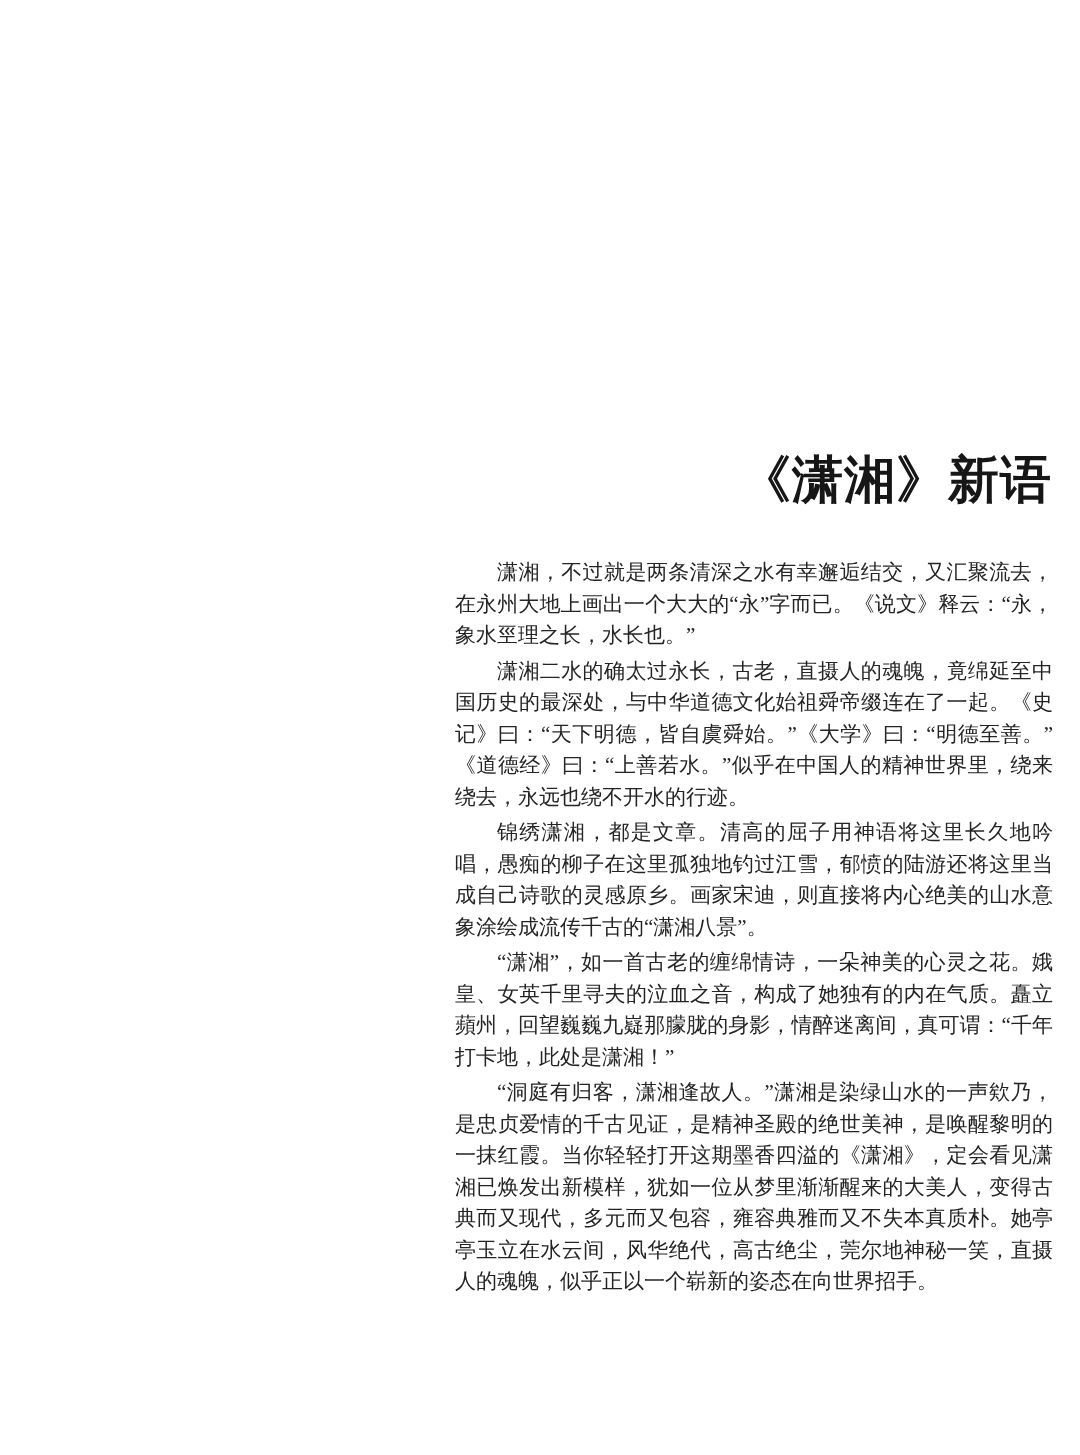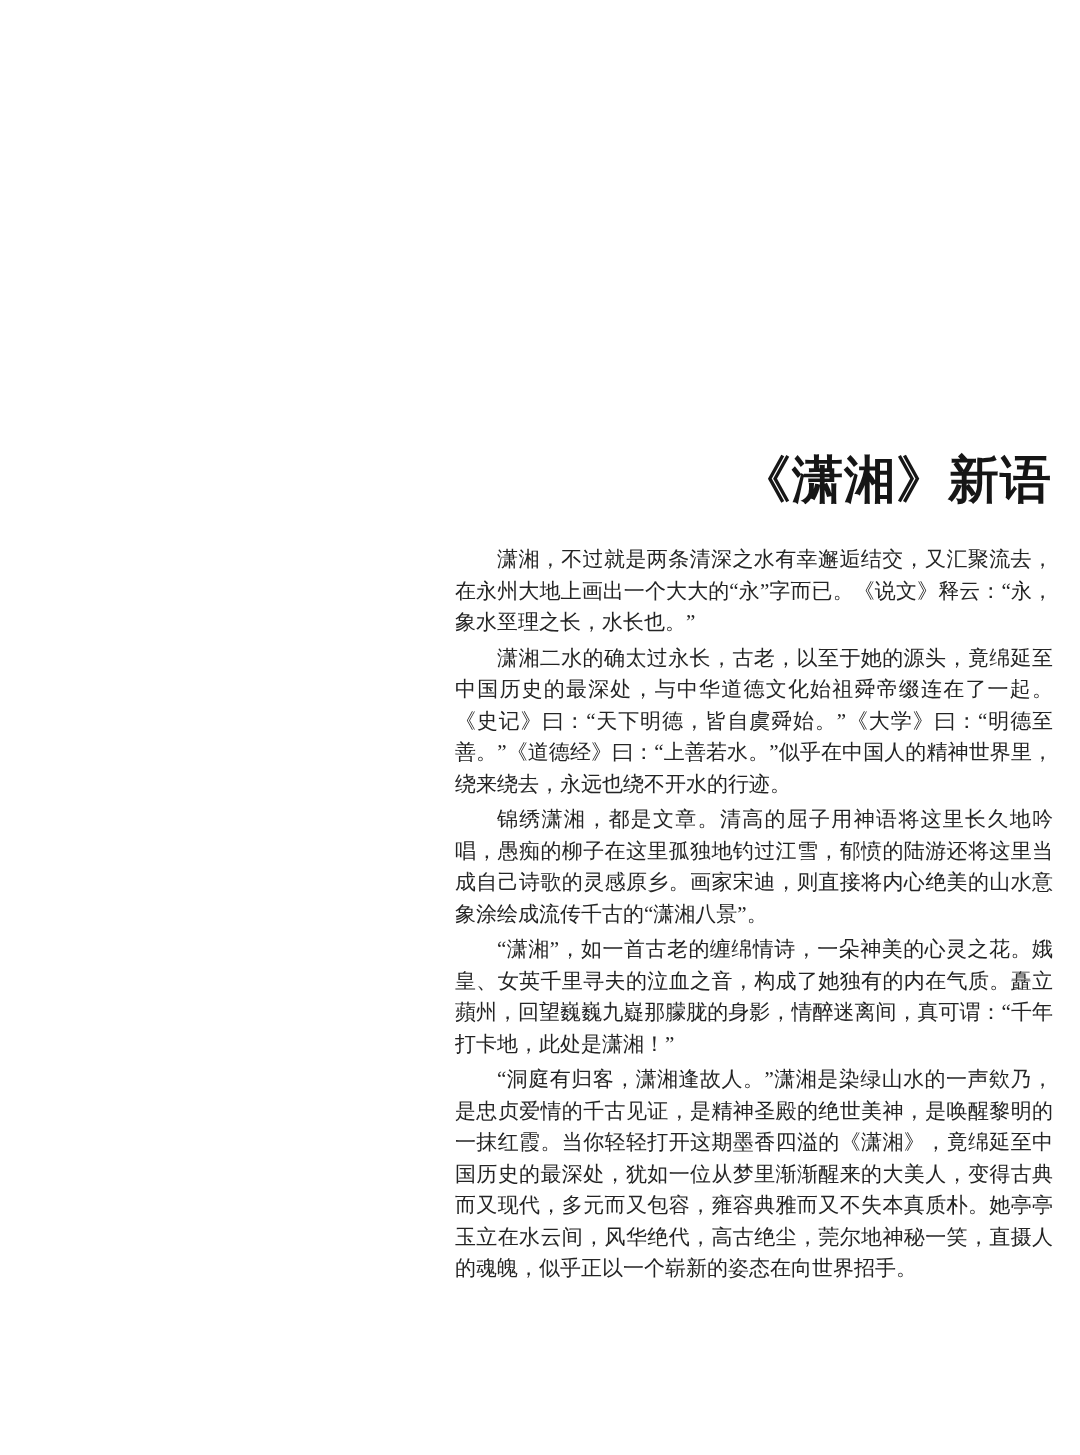--- a/index.html
+++ b/index.html
@@ -32,21 +32,21 @@
     font-size: 51px;
     line-height: 54px;
     color: #161616;
     letter-spacing: 1px;
     white-space: nowrap;
     text-align: right;
   }
   .article-body {
     position: absolute;
     left: 411px;
-    top: 544px;
+    top: 557px;
     width: 598px;
     font-size: 21px;
     line-height: 31.5px;
     color: #242424;
     text-align: justify;
     text-justify: inter-ideograph;
   }
   .article-body p {
     margin: 0 0 4px 0;
     text-indent: 2em;
@@ -54,19 +54,19 @@
 </style>
 </head>
 <body>
 
 <div class="page">
 
   <h1 class="article-title">《潇湘》新语</h1>
 
   <div class="article-body">
     <p>潇湘，不过就是两条清深之水有幸邂逅结交，又汇聚流去，在永州大地上画出一个大大的“永”字而已。《说文》释云：“永，象水巠理之长，水长也。”</p>
-    <p>潇湘二水的确太过永长，古老，以至于她的源头，竟绵延至中国历史的最深处，与中华道德文化始祖舜帝缀连在了一起。《史记》曰：“天下明德，皆自虞舜始。”《大学》曰：“明德至善。”《道德经》曰：“上善若水。”似乎在中国人的精神世界里，绕来绕去，永远也绕不开水的行迹。</p>
+    <p>潇湘二水的确太过永长，古老，直摄人的魂魄，竟绵延至中国历史的最深处，与中华道德文化始祖舜帝缀连在了一起。《史记》曰：“天下明德，皆自虞舜始。”《大学》曰：“明德至善。”《道德经》曰：“上善若水。”似乎在中国人的精神世界里，绕来绕去，永远也绕不开水的行迹。</p>
     <p>锦绣潇湘，都是文章。清高的屈子用神语将这里长久地吟唱，愚痴的柳子在这里孤独地钓过江雪，郁愤的陆游还将这里当成自己诗歌的灵感原乡。画家宋迪，则直接将内心绝美的山水意象涂绘成流传千古的“潇湘八景”。</p>
     <p>“潇湘”，如一首古老的缠绵情诗，一朵神美的心灵之花。娥皇、女英千里寻夫的泣血之音，构成了她独有的内在气质。矗立蘋州，回望巍巍九嶷那朦胧的身影，情醉迷离间，真可谓：“千年打卡地，此处是潇湘！”</p>
-    <p>“洞庭有归客，潇湘逢故人。”潇湘是染绿山水的一声欸乃，是忠贞爱情的千古见证，是精神圣殿的绝世美神，是唤醒黎明的一抹红霞。当你轻轻打开这期墨香四溢的《潇湘》，竟绵延至中国历史的最深处，犹如一位从梦里渐渐醒来的大美人，变得古典而又现代，多元而又包容，雍容典雅而又不失本真质朴。她亭亭玉立在水云间，风华绝代，高古绝尘，莞尔地神秘一笑，直摄人的魂魄，似乎正以一个崭新的姿态在向世界招手。</p>
+    <p>“洞庭有归客，潇湘逢故人。”潇湘是染绿山水的一声欸乃，是忠贞爱情的千古见证，是精神圣殿的绝世美神，是唤醒黎明的一抹红霞。当你轻轻打开这期墨香四溢的《潇湘》，定会看见潇湘已焕发出新模样，犹如一位从梦里渐渐醒来的大美人，变得古典而又现代，多元而又包容，雍容典雅而又不失本真质朴。她亭亭玉立在水云间，风华绝代，高古绝尘，莞尔地神秘一笑，直摄人的魂魄，似乎正以一个崭新的姿态在向世界招手。</p>
   </div>
 
 </div>
 
 </body></html>

